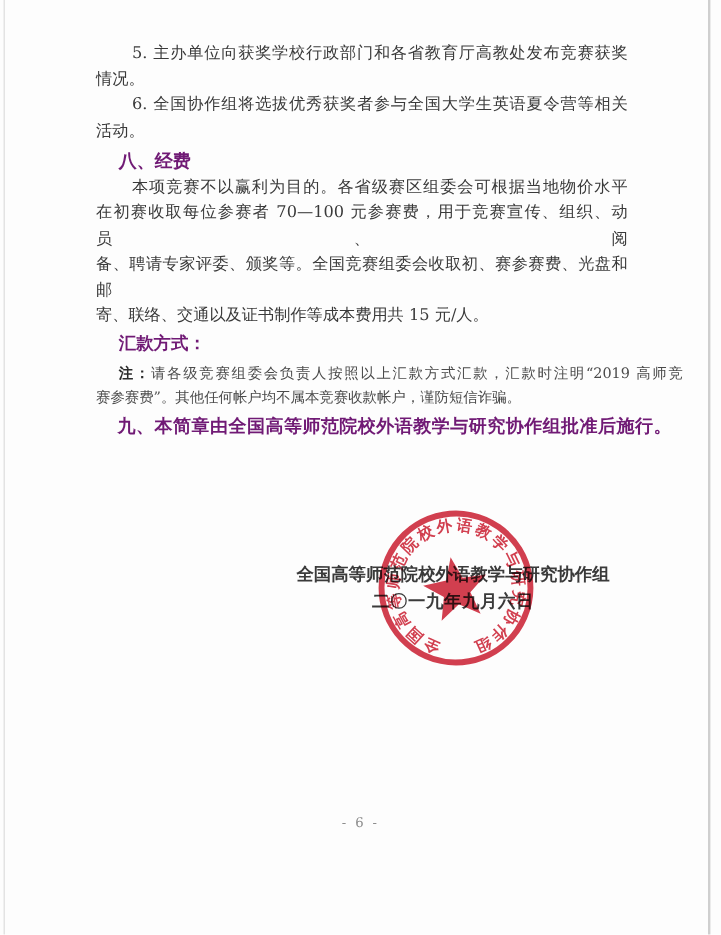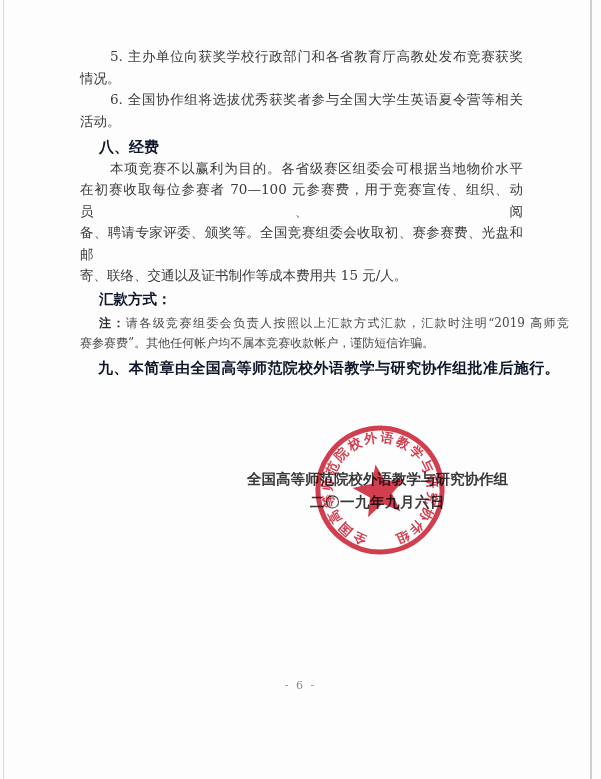--- a/index.html
+++ b/index.html
@@ -10,31 +10,31 @@
     background:#fdfdfd;
     overflow:hidden;
     font-family:"DejaVu Serif","Liberation Serif",serif;
     color:#3a3a3a;
   }
   .edge { position:absolute; top:0; bottom:0; }
   .edge.left  { left:3px;  width:1px; background:#dcdcdc; }
   .edge.right { left:590px; width:2px; background:#cfcfcf; }
 
   .content {
-    position:absolute; left:80px; top:46px; width:443px;
+    position:absolute; left:80px; top:34px; width:443px;
     font-size:13.5px; line-height:21.5px;
   }
   .ln { min-height:21.5px; }
   .just { text-align:justify; text-align-last:justify; }
   .ind2 { text-indent:30px; }
   .ind1 { text-indent:19px; }
 
   .hei {
     font-family:"Liberation Sans","DejaVu Sans",sans-serif;
-    font-weight:bold; color:#0f172a;
+    font-weight:bold; color:#701a75;
   }
   .heading8 { margin-top:4px; font-size:15px; }
   .heading-remit { margin-top:2px; font-size:14.5px; }
 
   .note { margin-top:3px; width:489px; font-size:12px; line-height:20px; color:#4a4a4a; }
   .note .ln { min-height:20px; }
   .note-label { font-weight:bold; font-family:"Liberation Sans","DejaVu Sans",sans-serif; color:#2b2b2b; }
 
   .item9 {
     margin-top:4px; line-height:22px; font-size:15px;

